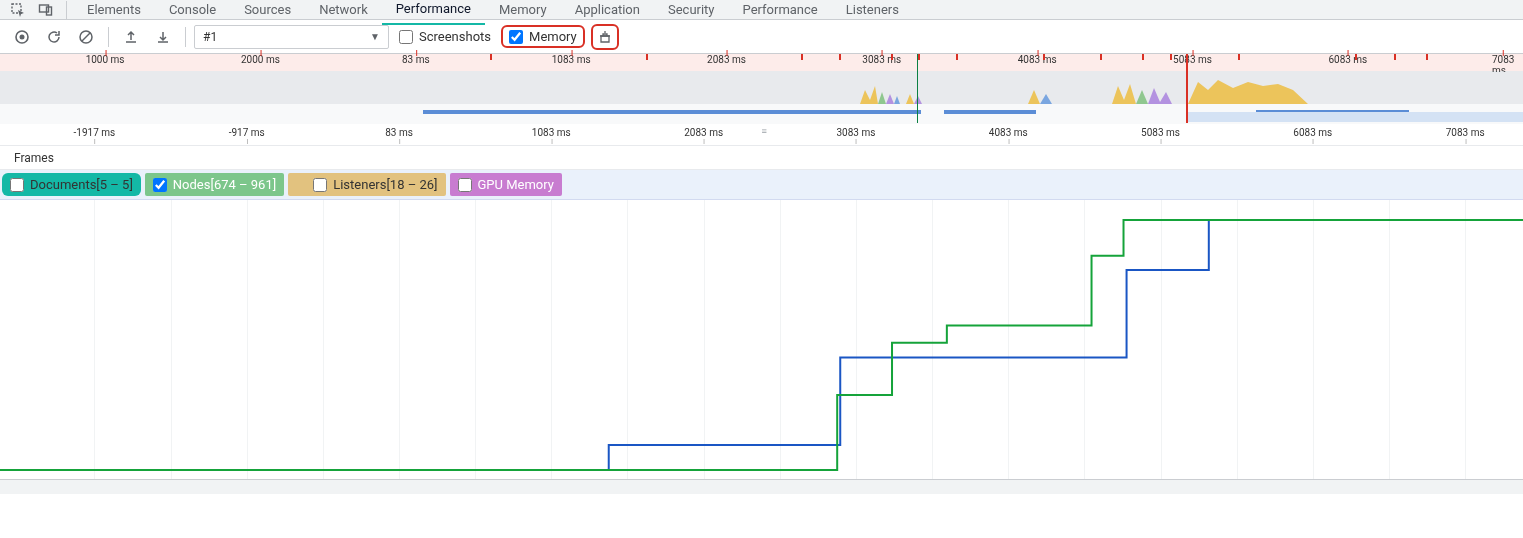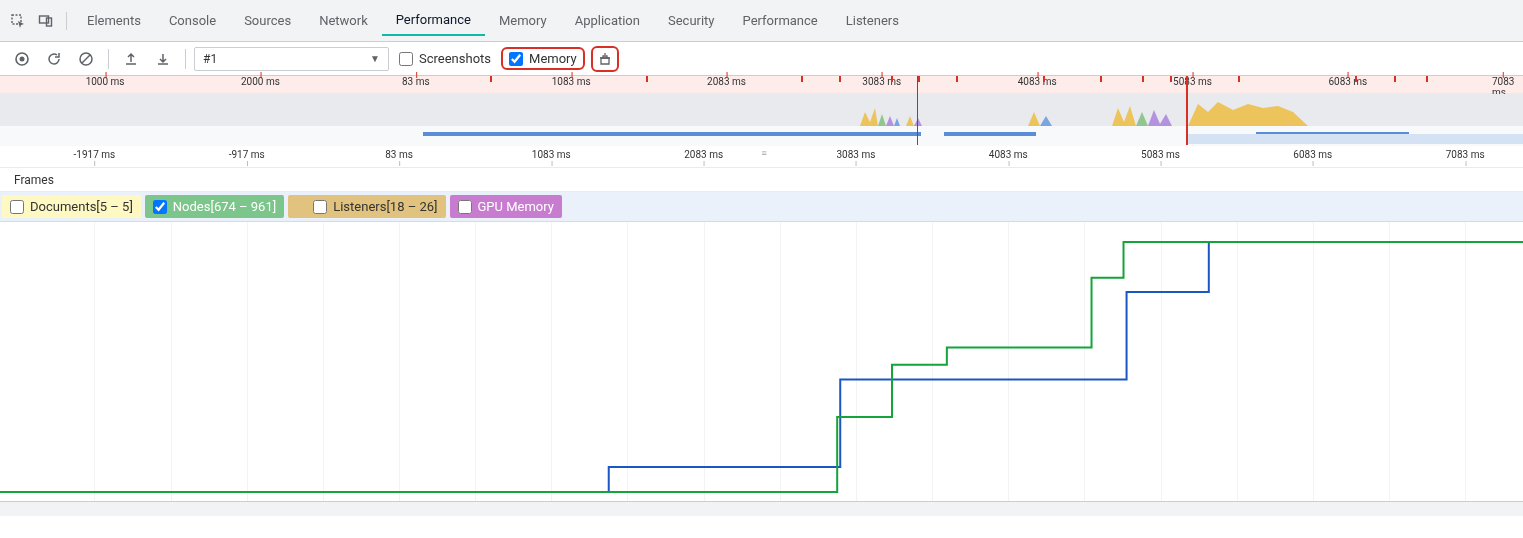--- a/index.html
+++ b/index.html
@@ -1,18 +1,18 @@
 <!DOCTYPE html>
 <html><head>
 <meta charset="utf-8">
 <style>
 * { box-sizing: border-box; margin: 0; padding: 0; }
 body { font-family: -apple-system, "Segoe UI", Roboto, Arial, sans-serif; font-size: 12px; color: #333; background: #fff; width: 1523px; overflow: hidden; }
 
-.tabstrip { height: 42px; background: #f1f3f4; border-bottom: 1px solid #cacdd1; display: flex; align-items: center; padding: 0 4px; }
+.tabstrip { height: 20px; background: #f1f3f4; border-bottom: 1px solid #cacdd1; display: flex; align-items: center; padding: 0 4px; }
 .tabstrip .ic { width: 28px; height: 30px; display: flex; align-items: center; justify-content: center; color: #5f6368; cursor: pointer; }
 .tabstrip .sep { width: 1px; height: 18px; background: #cacdd1; margin: 0 6px; }
 .tab { padding: 0 14px; height: 30px; display: flex; align-items: center; font-size: 13px; color: #5f6368; cursor: pointer; }
 .tab.active { color: #0f172a; border-bottom: 2px solid #14b8a6; }
 
 .toolbar { height: 34px; border-bottom: 1px solid #cacdd1; background: #fff; display: flex; align-items: center; padding: 0 8px; gap: 4px; }
 .tb-ic { width: 28px; height: 28px; display: flex; align-items: center; justify-content: center; color: #5f6368; cursor: pointer; }
 .tb-sep { width: 1px; height: 20px; background: #cacdd1; margin: 0 4px; }
 .prof-sel { width: 195px; height: 24px; border: 1px solid #cacdd1; border-radius: 2px; padding: 0 8px; display: flex; align-items: center; justify-content: space-between; font-size: 12px; color: #333; cursor: pointer; }
 .chk { display: flex; align-items: center; gap: 6px; padding: 2px 6px; font-size: 13px; color: #333; cursor: pointer; }
@@ -39,21 +39,21 @@
 .frames-row { height: 24px; border-bottom: 1px solid #e8eaed; background: #fff; display: flex; align-items: center; position: relative; }
 .frames-label { width: 80px; padding-left: 14px; font-size: 12px; color: #333; }
 .frames-track { position: absolute; left: 0; right: 0; top: 2px; bottom: 2px; }
 .frame-block { position: absolute; top: 0; bottom: 0; background: #c6e7c6; border-right: 1px dashed #9cc79c; font-size: 11px; color: #333; display: flex; align-items: center; justify-content: center; }
 .frame-gap { position: absolute; top: 4px; bottom: 4px; border-right: 1px dashed #bdbdbd; }
 
 .legend-row { height: 30px; background: #eaf1fb; border-bottom: 1px solid #d2daf0; display: flex; align-items: center; gap: 4px; padding-left: 2px; }
 .legend { display: flex; align-items: center; gap: 6px; padding: 4px 8px; font-size: 13px; color: #333; border-radius: 2px; }
 .legend input { width: 14px; height: 14px; cursor: pointer; }
 .lg-blue { background: #6f9fe0; color: #fff; }
-.lg-red { background: #fef9c3; }
+.lg-red { background: #14b8a6; border-radius: 6px; }
 .lg-green { background: #7cc68b; color: #fff; }
 .lg-orange { background: #e2c27f; padding-left: 25px; }
 .lg-purple { background: #c87cd0; color: #fff; }
 
 .mem-chart { position: relative; height: 280px; background: #fff; border-bottom: 1px solid #cacdd1; }
 .mem-grid { position: absolute; top: 0; bottom: 0; width: 1px; background: #f1f3f4; }
 
 .summary { height: 14px; background: #f1f3f4; }
 </style>
 </head>

